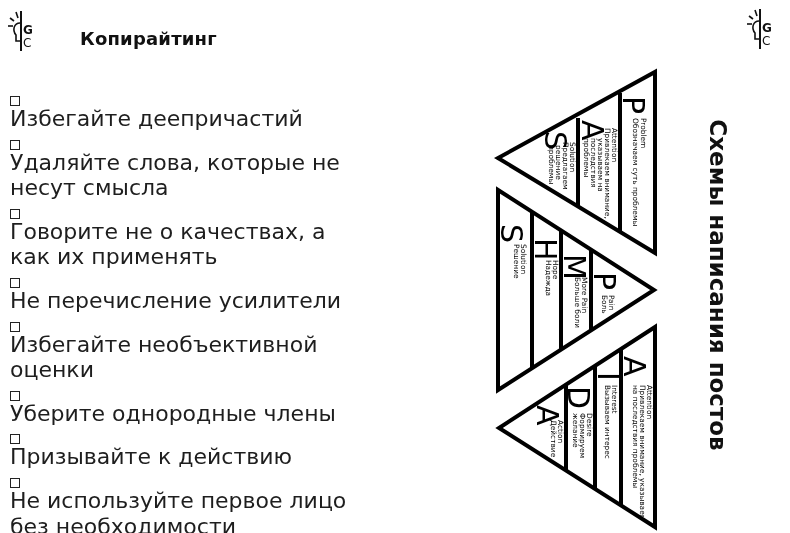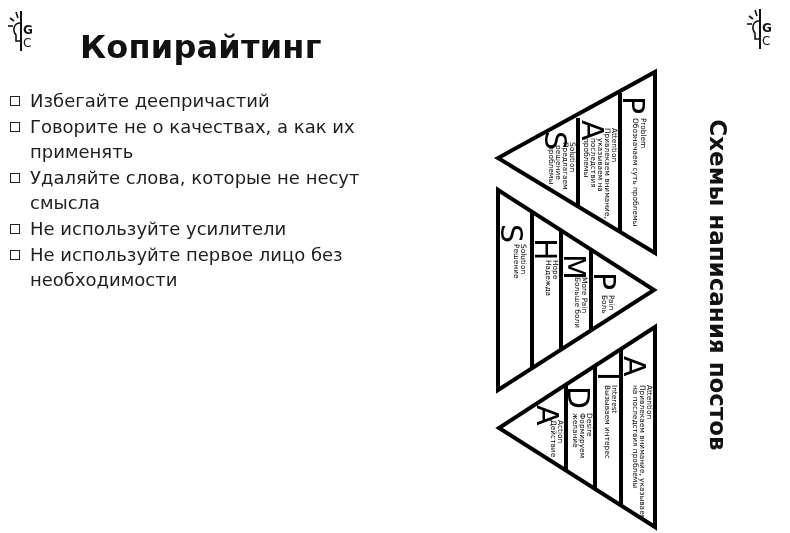--- a/index.html
+++ b/index.html
@@ -1,22 +1,22 @@
 <!DOCTYPE html>
 <html><head>
 <meta charset="utf-8">
 <style>
   html, body { margin: 0; padding: 0; }
   body { width: 790px; height: 533px; background: #ffffff; position: relative; overflow: hidden; font-family: "DejaVu Sans", sans-serif; color: #1a1a1a; }
   .logo { position: absolute; width: 32px; height: 42px; }
   .logo-left { left: 6px; top: 10px; }
   .logo-right { left: 745px; top: 8px; }
-  .title { position: absolute; left: 80px; top: 28px; font-family: "DejaVu Sans", sans-serif; font-weight: bold; font-size: 32px; color: #111; letter-spacing: 0.2px; }
+  .title { position: absolute; left: 80px; top: 28px; font-family: "DejaVu Sans", sans-serif; font-weight: bold; font-size: 18px; color: #111; letter-spacing: 0.2px; }
   .tips { position: absolute; left: 10px; top: 88px; margin: 0; padding: 0; list-style: none; }
-  .tip { display: flex; align-items: flex-start; font-size: 18px; line-height: 25.6px; color: #1e1e1e; width: 350px; }
+  .tip { display: flex; align-items: flex-start; font-size: 22px; line-height: 25.6px; color: #1e1e1e; width: 350px; flex-direction: column; }
   .tip .box { flex: none; width: 10px; height: 10px; border: 1.6px solid #222; margin-top: 8px; margin-right: 10px; box-sizing: border-box; }
   .tip .txt { flex: 1; }
   .diagram { position: absolute; left: 0; top: 0; width: 790px; height: 533px; }
   .vtitle { position: absolute; left: 718px; top: 285px; transform: translate(-50%,-50%) rotate(90deg); white-space: nowrap; font-weight: bold; font-size: 23px; color: #111; }
   .lbl-letter { font-family: "DejaVu Sans", sans-serif; font-size: 30px; font-weight: normal; }
   .lbl-small { font-family: "DejaVu Sans", sans-serif; font-size: 7.4px; }
 </style>
 </head>
 <body>
 
@@ -42,29 +42,41 @@
 
 <div class="title">Копирайтинг</div>
 
 <ul class="tips">
   <li class="tip">
       <span class="box"></span>
       <span class="txt">Избегайте деепричастий</span>
     </li>
   <li class="tip">
       <span class="box"></span>
+      <span class="txt">Удаляйте слова, которые не несут смысла</span>
+    </li>
+  <li class="tip">
+      <span class="box"></span>
       <span class="txt">Говорите не о качествах, а как их применять</span>
     </li>
   <li class="tip">
       <span class="box"></span>
-      <span class="txt">Удаляйте слова, которые не несут смысла</span>
+      <span class="txt">Не перечисление усилители</span>
     </li>
   <li class="tip">
       <span class="box"></span>
-      <span class="txt">Не используйте усилители</span>
+      <span class="txt">Избегайте необъективной оценки</span>
+    </li>
+  <li class="tip">
+      <span class="box"></span>
+      <span class="txt">Уберите однородные члены</span>
+    </li>
+  <li class="tip">
+      <span class="box"></span>
+      <span class="txt">Призывайте к действию</span>
     </li>
   <li class="tip">
       <span class="box"></span>
       <span class="txt">Не используйте первое лицо без необходимости</span>
     </li>
 </ul>
 
 <svg class="diagram" viewBox="0 0 790 533">
   <g fill="none" stroke="#000" stroke-width="4" stroke-linejoin="miter">
 

